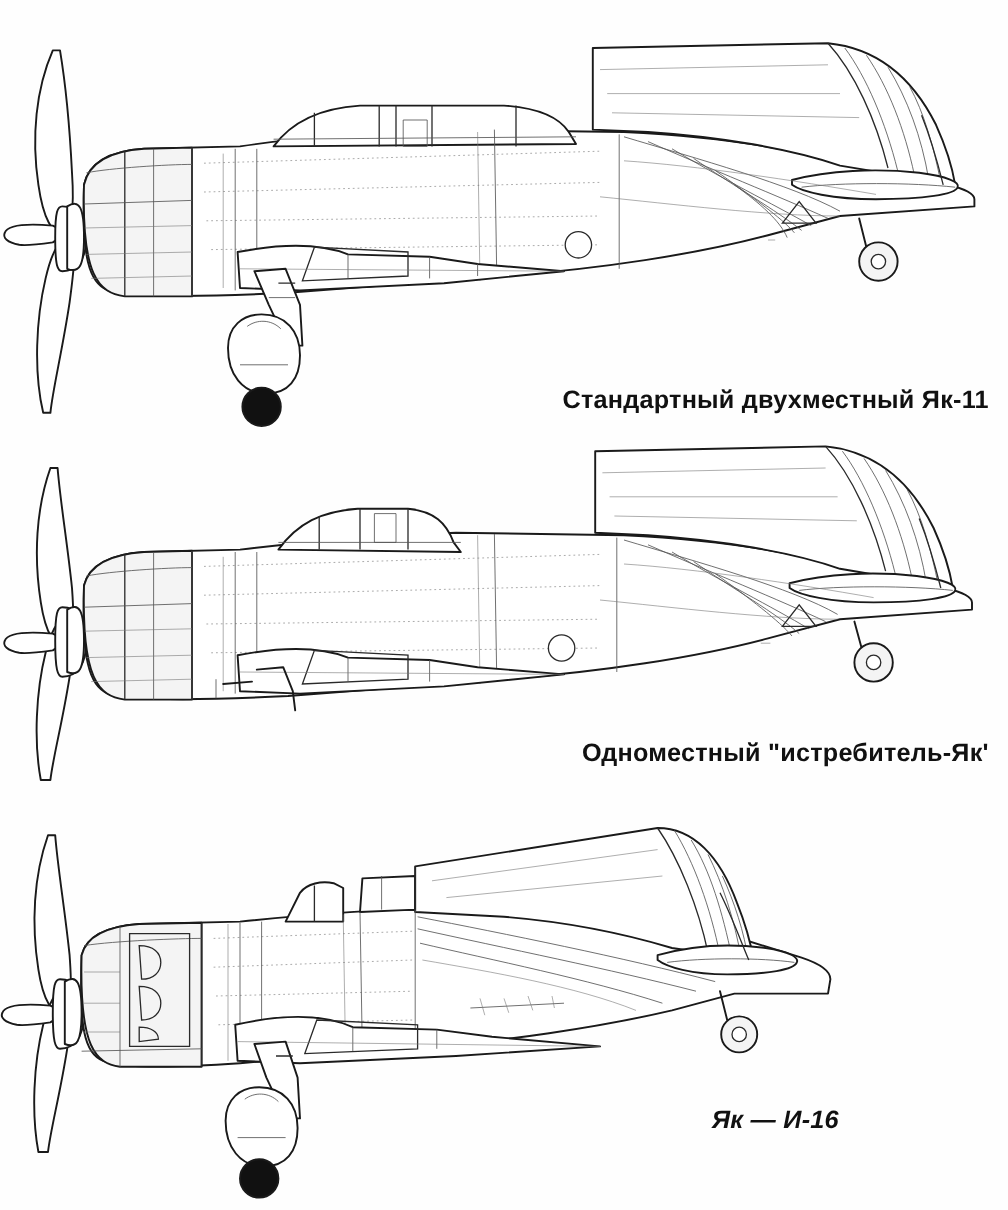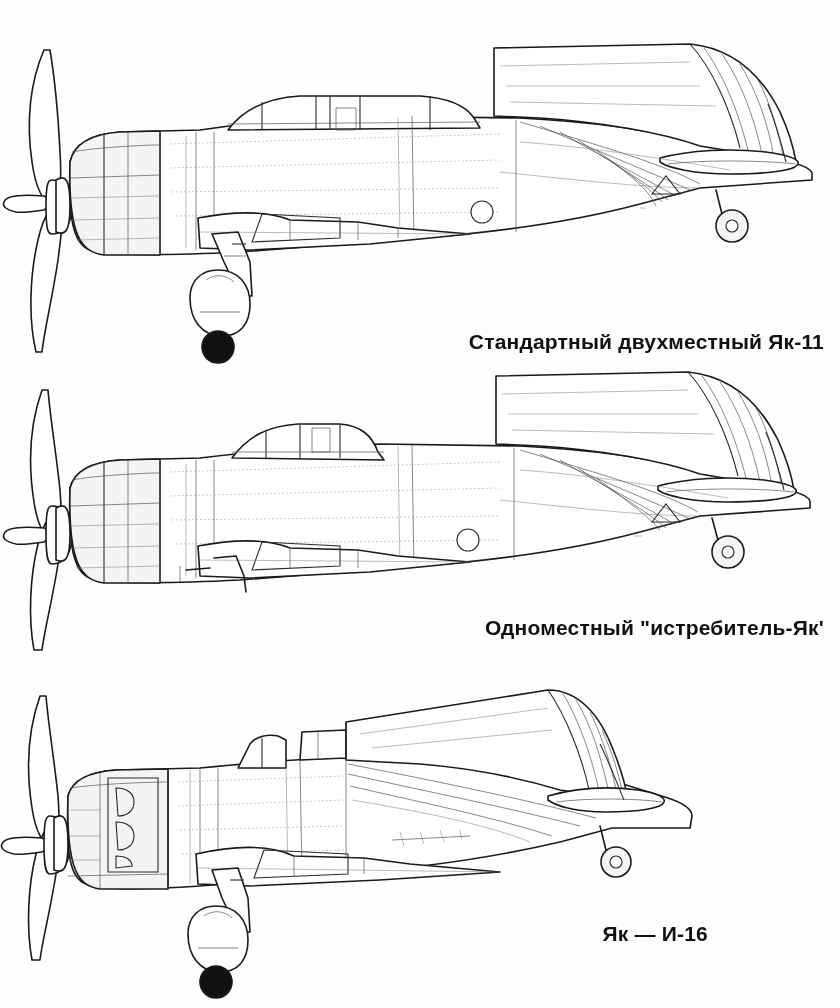--- a/index.html
+++ b/index.html
@@ -18,21 +18,21 @@
     position: relative;
     width: 840px;
     height: 1008px;
     background: #fefefe;
   }
   .panel {
     position: absolute;
     left: 0;
     width: 840px;
   }
-  #panel-1 { top: 12px;   height: 360px; }
+  #panel-1 { top: 4px;   height: 360px; }
   #panel-2 { top: 360px; height: 300px; }
   #panel-3 { top: 660px; height: 348px; }
 
   .drawing {
     position: absolute;
     left: 0;
     top: 0;
     width: 840px;
   }
   #panel-1 .drawing { height: 360px; }
@@ -43,21 +43,21 @@
     position: absolute;
     right: 16px;
     font-size: 21px;
     font-weight: bold;
     color: #111111;
     letter-spacing: 0.2px;
     white-space: nowrap;
   }
   #caption-1 { top: 318px; }
   #caption-2 { top: 256px; }
-  #caption-3 { top: 262px; right: 132px; }
+  #caption-3 { top: 262px; right: 141px; font-style: italic; }
 
   svg { display: block; }
   .ln  { fill: none; stroke: #1a1a1a; stroke-width: 1.6; stroke-linejoin: round; stroke-linecap: round; }
   .ln2 { fill: none; stroke: #2a2a2a; stroke-width: 1.1; }
   .thin{ fill: none; stroke: #555555; stroke-width: 0.7; }
   .hair{ fill: none; stroke: #777777; stroke-width: 0.5; }
   .dot { fill: none; stroke: #888888; stroke-width: 0.6; stroke-dasharray: 1.5 2.5; }
   .fillw { fill: #ffffff; }
   .fillg { fill: #f4f4f4; }
   .fillk { fill: #111111; }

